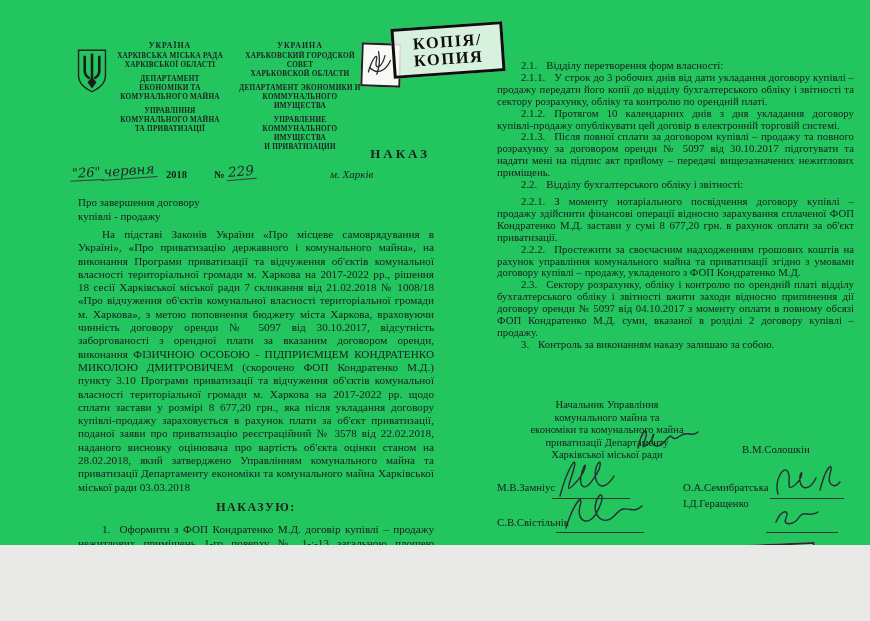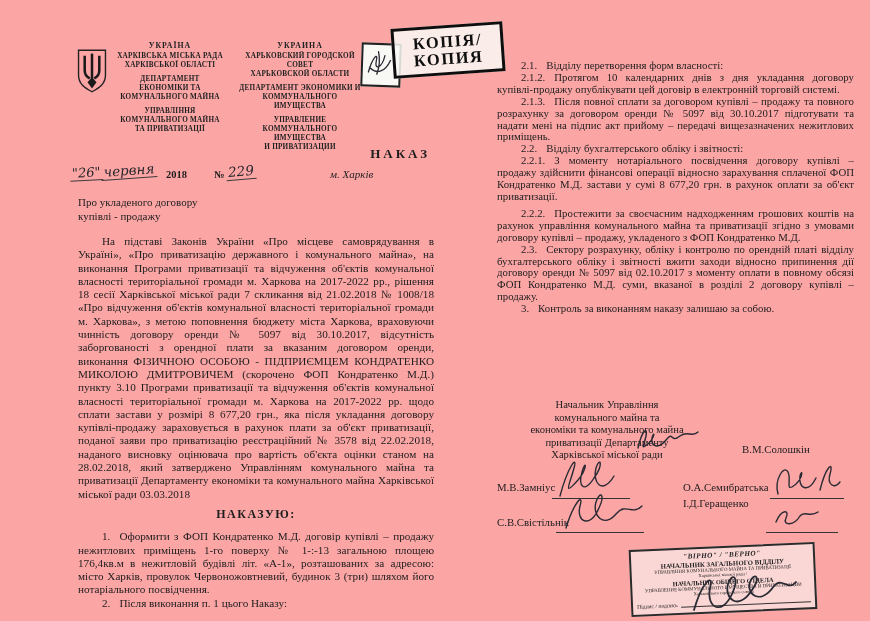--- a/index.html
+++ b/index.html
@@ -1,17 +1,17 @@
 <!DOCTYPE html>
 <html><head>
 <meta charset="utf-8">
 <style>
   html,body{margin:0;padding:0;background:#e9e9e7;}
   .paper{
-    position:relative;width:870px;height:621px;background:#fca5a5;
+    position:relative;width:870px;height:545px;background:#22c55e;
     font-family:"Liberation Serif","DejaVu Serif",serif;color:#1d1d1d;
     overflow:hidden;
   }
   .abs{position:absolute;}
   
   .lh{font-weight:bold;text-align:center;font-size:7.2px;line-height:9px;letter-spacing:.25px;color:#222;}
   .lh .country{font-size:7.8px;margin-bottom:2px;letter-spacing:1px;}
   .lh .gap{height:5px;}
   .emblem{width:34px;height:46px;}
   
@@ -32,21 +32,21 @@
   .date-month{left:101px;top:162px;font-size:13.5px;transform:rotate(-4deg);width:56px;text-align:center;}
   .date-year{left:166px;top:169px;font-weight:bold;font-size:10.5px;}
   .no-label{left:214px;top:169px;font-weight:bold;font-size:10.5px;}
   .no-value{left:226px;top:163px;font-size:13.5px;transform:rotate(-5deg);width:30px;text-align:center;}
   .city{left:330px;top:168px;font-weight:normal;font-style:italic;font-size:11px;}
   .subject{left:78px;top:196px;font-size:11px;line-height:13.5px;}
   
   .col{text-align:justify;}
   .col p{margin:0;text-indent:24px;}
   .col .num{margin-right:9px;}
-  .col-left{left:78px;top:235px;width:356px;font-size:11.2px;line-height:13.3px;}
+  .col-left{left:78px;top:228px;width:356px;font-size:11.2px;line-height:13.3px;}
   .order-head{text-align:center;font-weight:bold;font-size:12px;letter-spacing:1.5px;margin:7px 0 9px;text-indent:0;}
   .col-right{left:497px;top:60px;width:357px;font-size:10.8px;line-height:11.9px;}
   .col-right p:nth-child(6){margin-top:5px;}
   .col-right p:nth-child(10){margin-top:4px;}
   
   .signoff{left:497px;top:399px;width:220px;font-size:10.6px;line-height:12.5px;text-align:center;}
   .sig{stroke:#2a2a33;stroke-width:1.4;fill:none;stroke-linecap:round;}
   .sig-line{border-bottom:1px solid #333;position:absolute;}
   .signer-name{font-size:10.8px;}
   
@@ -119,41 +119,42 @@
   <div class="abs doc-title">НАКАЗ</div>
 
   <span class="abs hand u date-day">"26"</span>
   <span class="abs hand u date-month">червня</span>
   <span class="abs date-year">2018</span>
   <span class="abs no-label">№</span>
   <span class="abs hand u no-value">229</span>
   <span class="abs city">м. Харків</span>
 
   <div class="abs subject">
-    <div>Про укладеного договору</div>
+    <div>Про завершення договору</div>
     <div>купівлі - продажу</div>
   </div>
 
   <div class="abs col col-left">
     <p>На підставі Законів України «Про місцеве самоврядування в Україні», «Про приватизацію державного і комунального майна», на виконання Програми приватизації та відчуження об'єктів комунальної власності територіальної громади м. Харкова на 2017-2022 рр., рішення 18 сесії Харківської міської ради 7 скликання від 21.02.2018 № 1008/18 «Про відчуження об'єктів комунальної власності територіальної громади м. Харкова», з метою поповнення бюджету міста Харкова, враховуючи чинність договору оренди № 5097 від 30.10.2017, відсутність заборгованості з орендної плати за вказаним договором оренди, виконання ФІЗИЧНОЮ ОСОБОЮ - ПІДПРИЄМЦЕМ КОНДРАТЕНКО МИКОЛОЮ ДМИТРОВИЧЕМ (скорочено ФОП Кондратенко М.Д.) пункту 3.10 Програми приватизації та відчуження об'єктів комунальної власності територіальної громади м. Харкова на 2017-2022 рр. щодо сплати застави у розмірі 8 677,20 грн., яка після укладання договору купівлі-продажу зараховується в рахунок плати за об'єкт приватизації, поданої заяви про приватизацію реєстраційний № 3578 від 22.02.2018, наданого висновку оцінювача про вартість об'єкта оцінки станом на 28.02.2018, який затверджено Управлінням комунального майна та приватизації Департаменту економіки та комунального майна Харківської міської ради 03.03.2018</p>
     <div class="order-head">НАКАЗУЮ:</div>
     <div>
         <p><span class="num">1.</span><span>Оформити з ФОП Кондратенко М.Д. договір купівлі – продажу нежитлових приміщень 1-го поверху № 1-:-13 загальною площею 176,4кв.м в нежитловій будівлі літ. «А-1», розташованих за адресою: місто Харків, провулок Червоножовтневий, будинок 3 (три) шляхом його нотаріального посвідчення.</span></p>
         <p><span class="num">2.</span><span>Після виконання п. 1 цього Наказу:</span></p>
       </div>
   </div>
 
   <div class="abs col col-right">
       <p><span class="num">2.1.</span><span>Відділу перетворення форм власності:</span></p>
+      <p><span class="num">2.1.1.</span><span>У строк до 3 робочих днів від дати укладання договору купівлі – продажу передати його копії до відділу бухгалтерського обліку і звітності та сектору розрахунку, обліку та контролю по орендній платі.</span></p>
       <p><span class="num">2.1.2.</span><span>Протягом 10 календарних днів з дня укладання договору купівлі-продажу опублікувати цей договір в електронній торговій системі.</span></p>
       <p><span class="num">2.1.3.</span><span>Після повної сплати за договором купівлі – продажу та повного розрахунку за договором оренди № 5097 від 30.10.2017 підготувати та надати мені на підпис акт прийому – передачі вищезазначених нежитлових приміщень.</span></p>
       <p><span class="num">2.2.</span><span>Відділу бухгалтерського обліку і звітності:</span></p>
       <p><span class="num">2.2.1.</span><span>З моменту нотаріального посвідчення договору купівлі – продажу здійснити фінансові операції відносно зарахування сплаченої ФОП Кондратенко М.Д. застави у сумі 8 677,20 грн. в рахунок оплати за об'єкт приватизації.</span></p>
       <p><span class="num">2.2.2.</span><span>Простежити за своєчасним надходженням грошових коштів на рахунок управління комунального майна та приватизації згідно з умовами договору купівлі – продажу, укладеного з ФОП Кондратенко М.Д.</span></p>
-      <p><span class="num">2.3.</span><span>Сектору розрахунку, обліку і контролю по орендній платі відділу бухгалтерського обліку і звітності вжити заходи відносно припинення дії договору оренди № 5097 від 02.10.2017 з моменту оплати в повному обсязі ФОП Кондратенко М.Д. суми, вказаної в розділі 2 договору купівлі – продажу.</span></p>
+      <p><span class="num">2.3.</span><span>Сектору розрахунку, обліку і контролю по орендній платі відділу бухгалтерського обліку і звітності вжити заходи відносно припинення дії договору оренди № 5097 від 04.10.2017 з моменту оплати в повному обсязі ФОП Кондратенко М.Д. суми, вказаної в розділі 2 договору купівлі – продажу.</span></p>
       <p><span class="num">3.</span><span>Контроль за виконанням наказу залишаю за собою.</span></p>
     </div>
 
   <div class="abs signoff">
       <div>Начальник Управління</div>
       <div>комунального майна та</div>
       <div>економіки та комунального майна</div>
       <div>приватизації Департаменту</div>
       <div>Харківської міської ради</div>
     </div>

